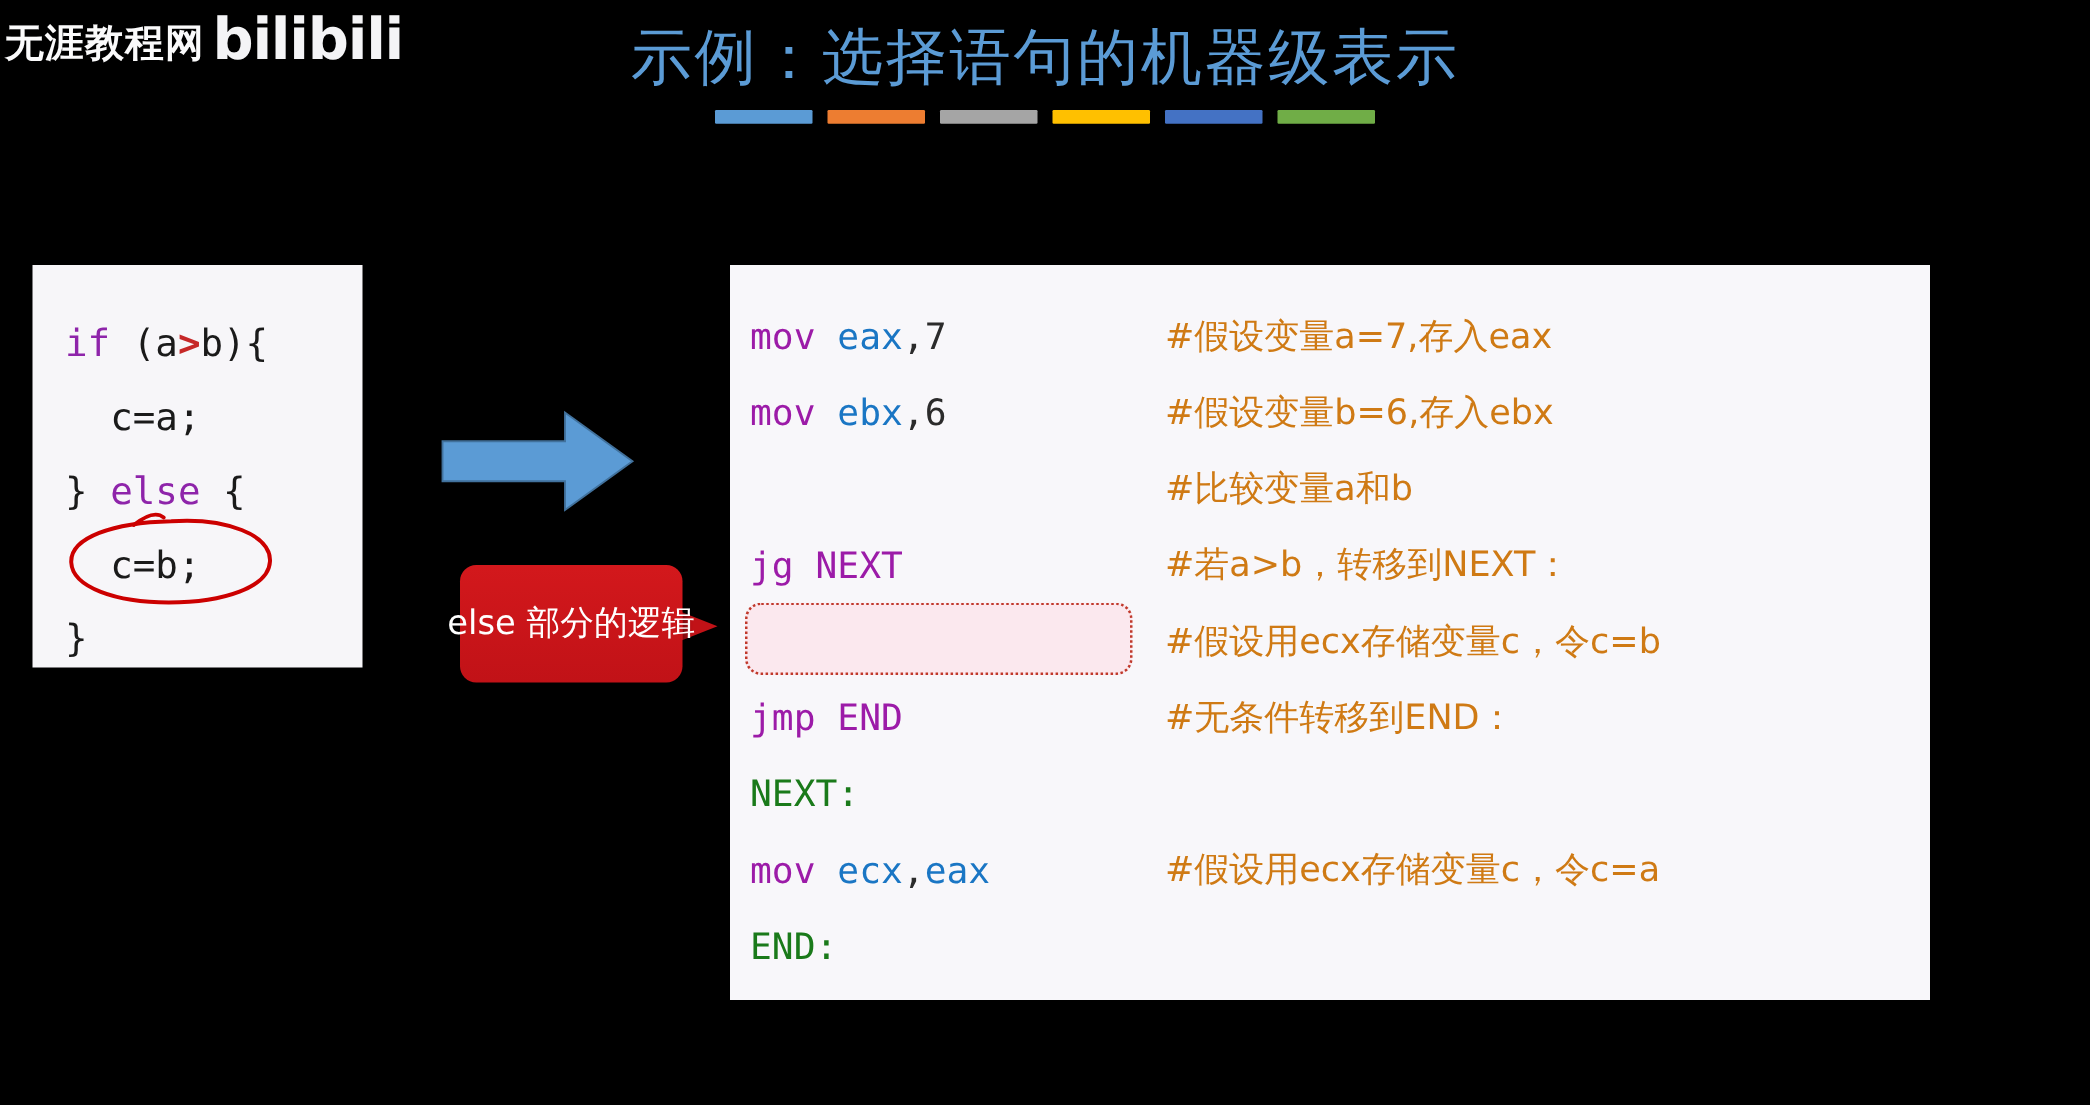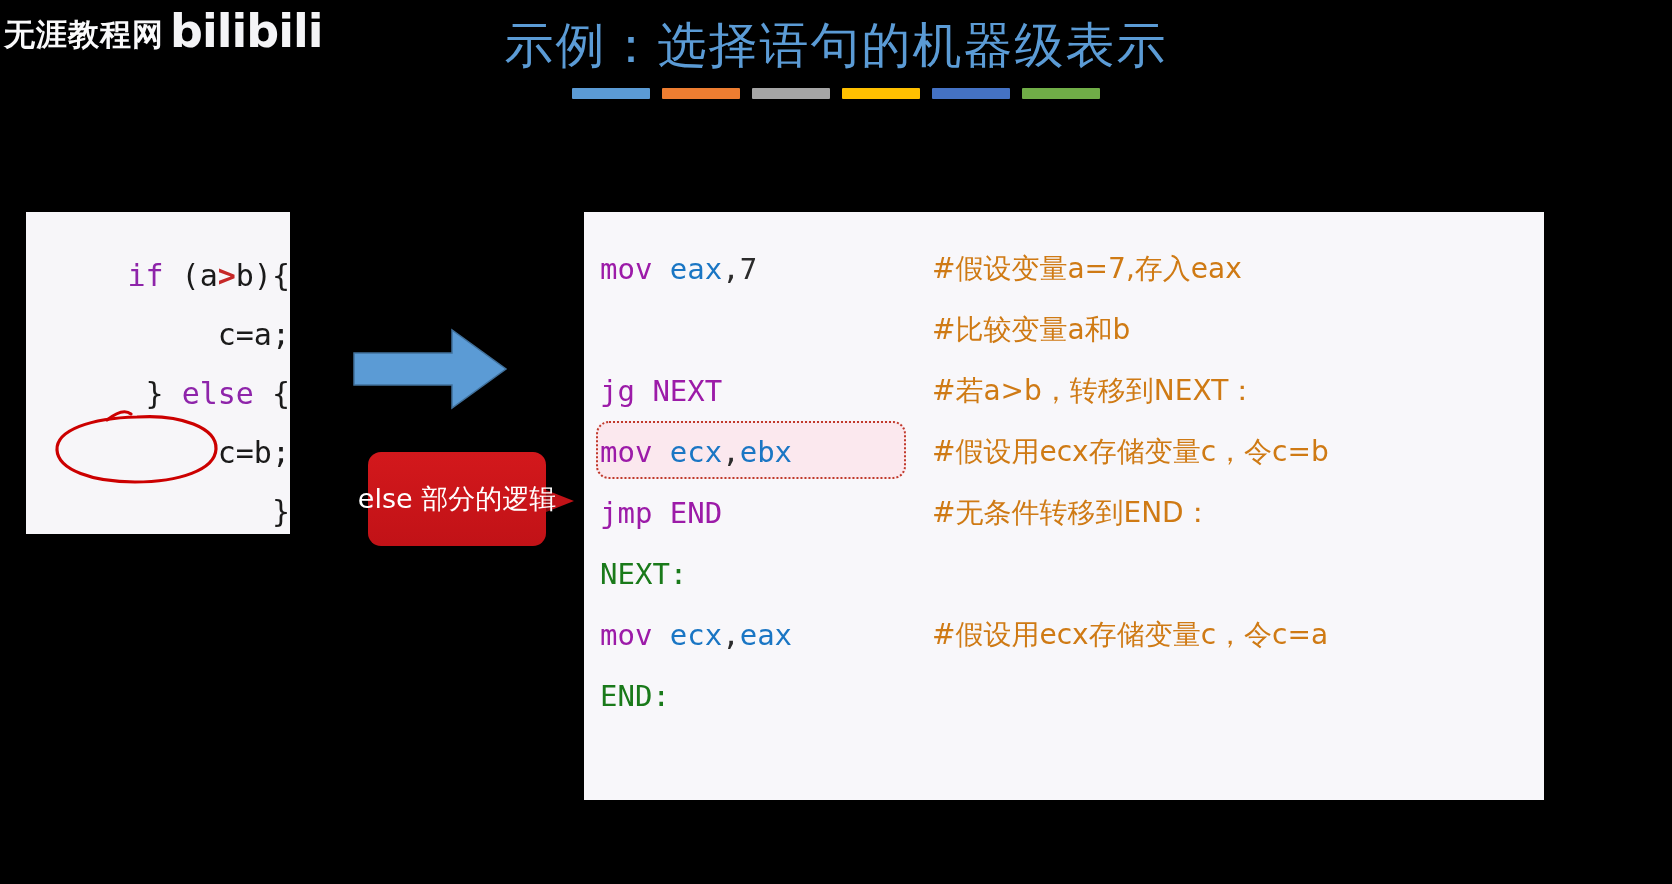--- a/index.html
+++ b/index.html
@@ -92,21 +92,20 @@
     box-sizing: border-box;
     padding: 34px 0 0 26px;
   }
   #c-code-panel .cline {
     font-family: "DejaVu Sans Mono", "Liberation Mono", monospace;
     font-size: 30px;
     line-height: 59px;
     color: #1a1a1a;
     white-space: pre;
     letter-spacing: 0px;
-    text-align: right;
   }
   #c-code-panel .kw { color: #8e24aa; }
   #c-code-panel .op-gt { color: #c62828; font-weight: bold; }
 
   
   #c-annot-ellipse {
     position: absolute;
     left: 51px;
     top: 408px;
     width: 172px;
@@ -272,29 +271,32 @@
     </div>
   </div>
 
   <div id="asm-panel">
     <div id="asm-rows">
         <div class="asm-row">
           <div class="asm-code"><span class="mn">mov </span><span class="reg">eax</span><span class="punct">,</span><span class="num">7</span></div>
           <div class="asm-comment">#假设变量a=7,存入eax</div>
         </div>
         <div class="asm-row">
+          <div class="asm-code"><span class="mn">mov </span><span class="reg">ebx</span><span class="punct">,</span><span class="num">6</span></div>
+          <div class="asm-comment">#假设变量b=6,存入ebx</div>
+        </div>
+        <div class="asm-row">
           <div class="asm-comment">#比较变量a和b</div>
         </div>
         <div class="asm-row">
           <div class="asm-code"><span class="mn">jg </span><span class="lbl-purple">NEXT</span></div>
           <div class="asm-comment">#若a&gt;b，转移到NEXT：</div>
         </div>
         <div class="asm-row highlighted">
           <div id="asm-highlight"></div>
-          <div class="asm-code"><span class="mn">mov </span><span class="reg">ecx</span><span class="punct">,</span><span class="reg">ebx</span></div>
           <div class="asm-comment">#假设用ecx存储变量c，令c=b</div>
         </div>
         <div class="asm-row">
           <div class="asm-code"><span class="mn">jmp </span><span class="lbl-purple">END</span></div>
           <div class="asm-comment">#无条件转移到END：</div>
         </div>
         <div class="asm-row">
           <div class="asm-code"><span class="lbl-green">NEXT:</span></div>
         </div>
         <div class="asm-row">

